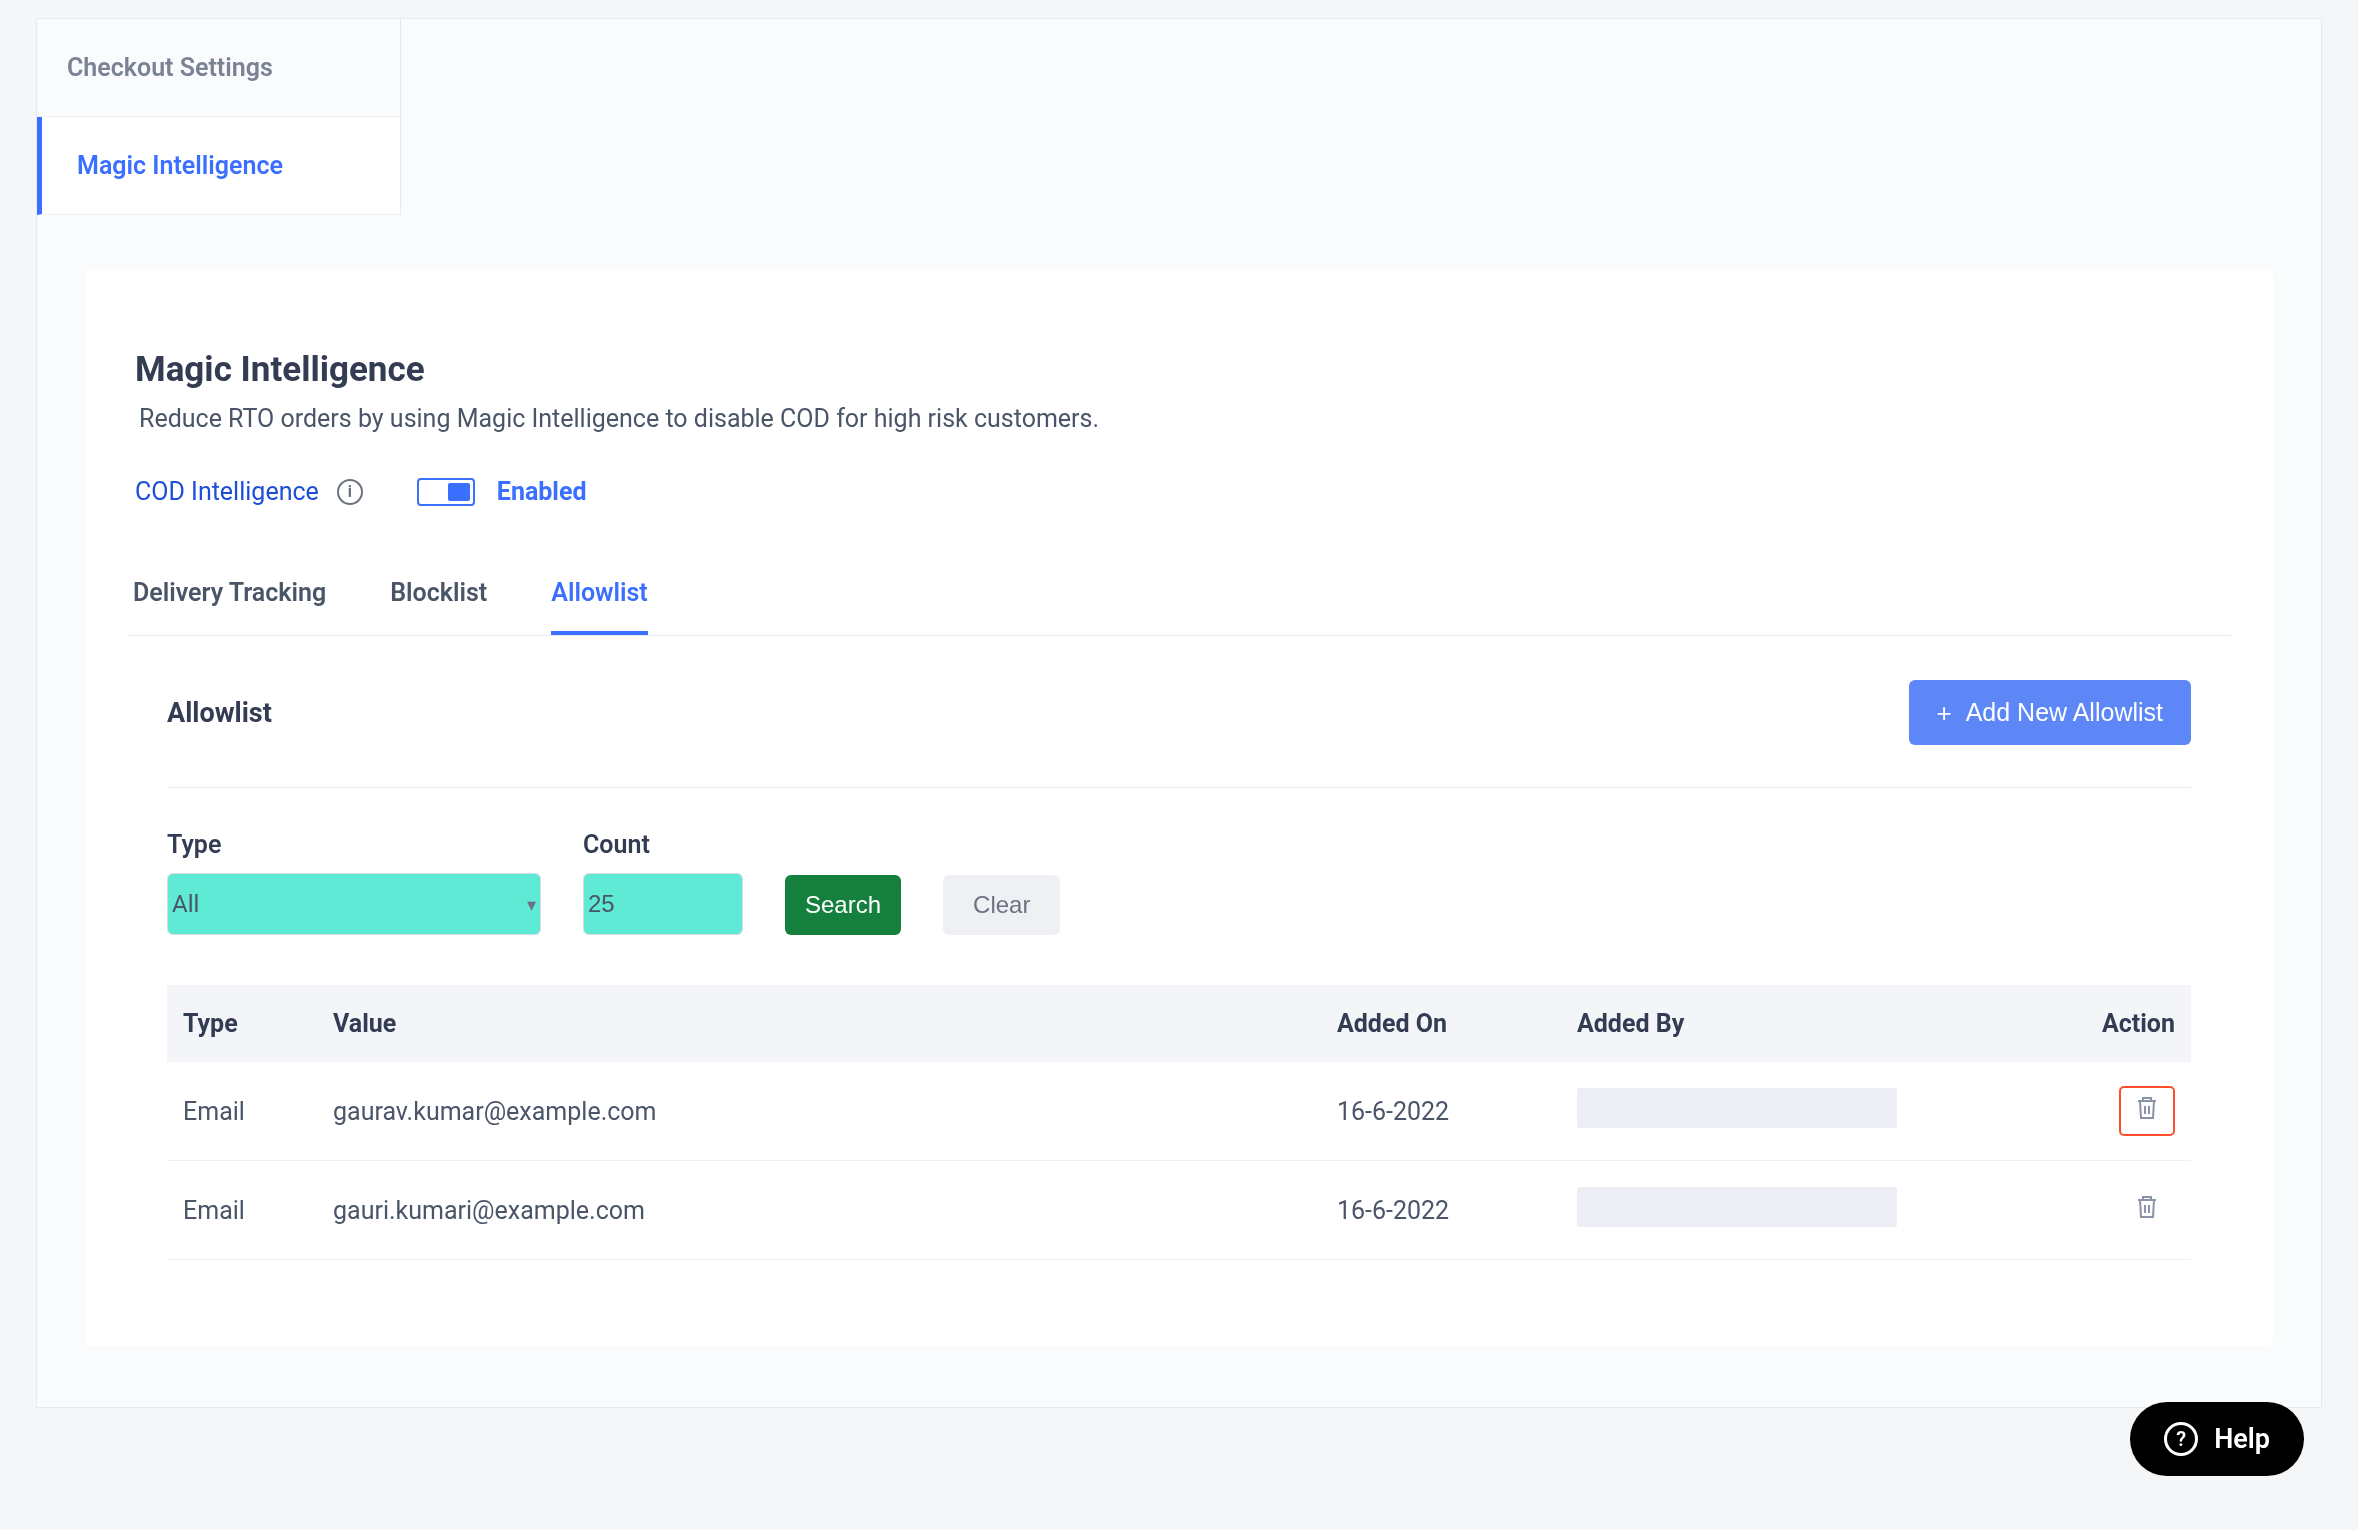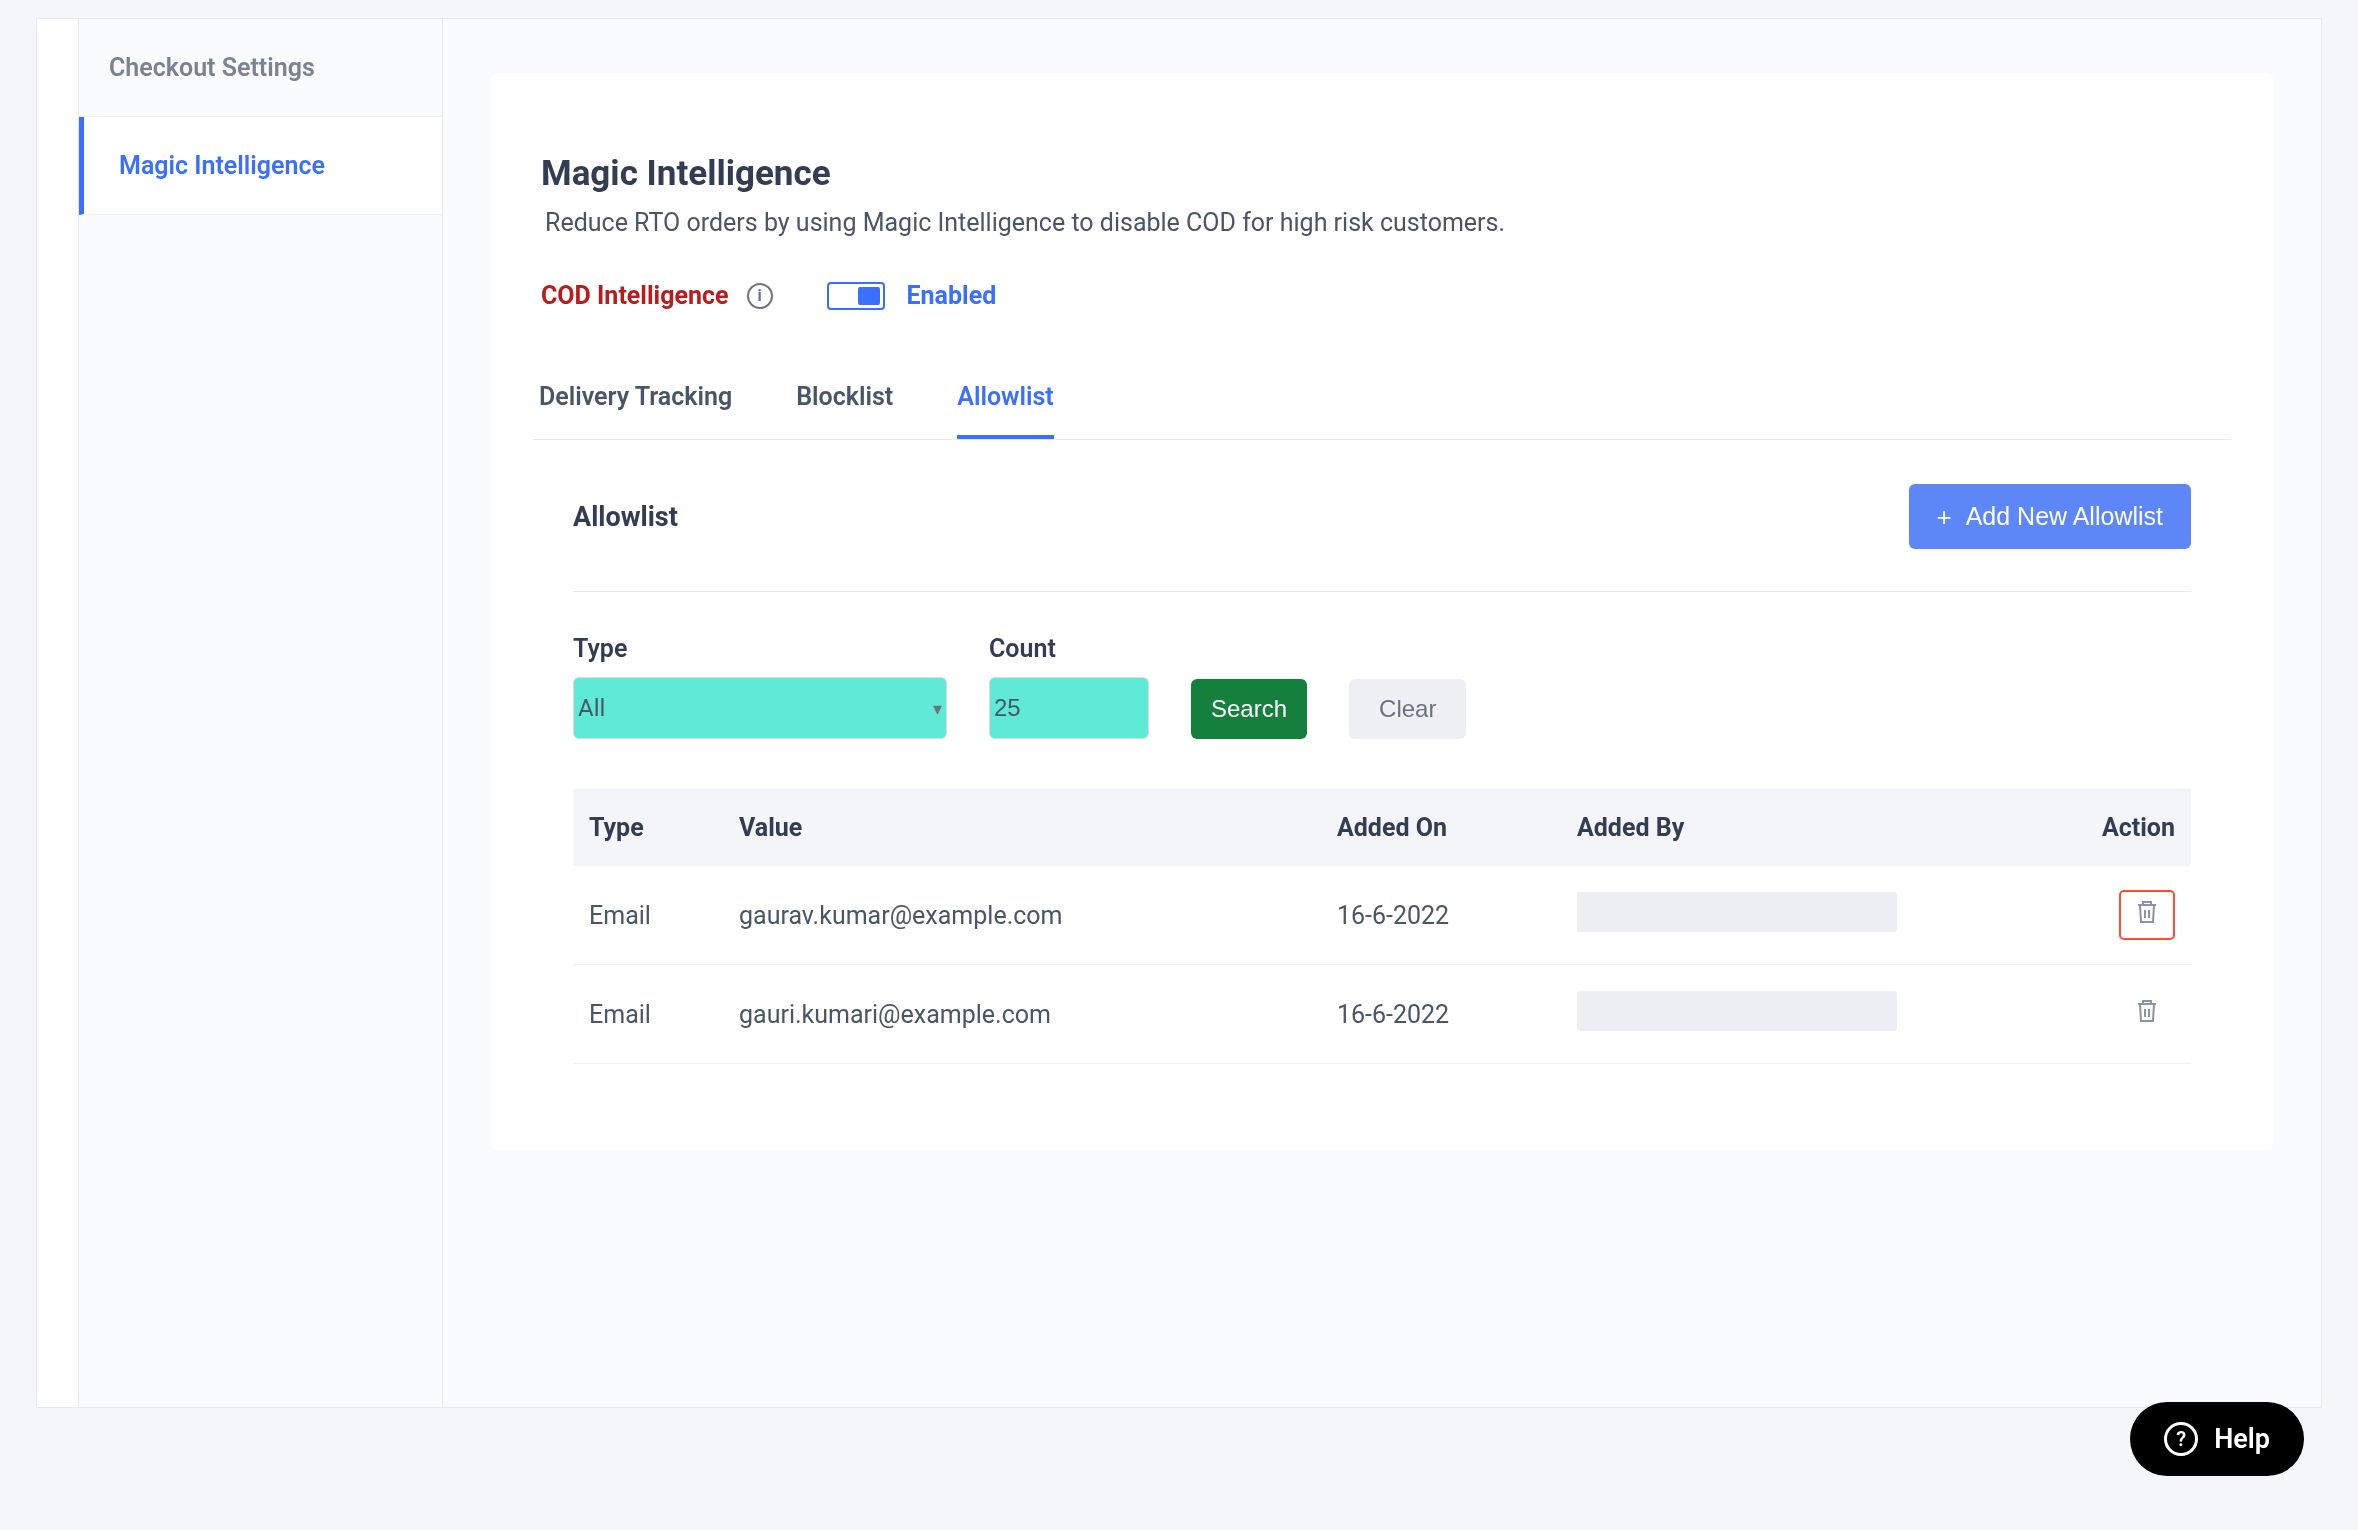--- a/index.html
+++ b/index.html
@@ -11,20 +11,21 @@
   height: 1530px;
   overflow: hidden;
 }
 .outer {
   margin: 18px 36px 18px 36px;
   display: flex;
   border: 1px solid #e6e9ef;
   border-radius: 1px;
   background: #fafbfc;
   min-height: 1390px;
+  flex-direction: column;
 }
 .thin-rail {
   width: 42px;
   background: #fff;
   border-right: 1px solid #e6e9ef;
 }
 .sidebar {
   width: 364px;
   background: #fafbfc;
   border-right: 1px solid #e6e9ef;
@@ -64,22 +65,22 @@
   margin: 0 0 44px 12px;
 }
 .cod-row {
   display: flex;
   align-items: center;
   gap: 18px;
   margin: 0 0 46px 8px;
 }
 .cod-label {
   font-size: 25px;
-  font-weight: 700;
-  color: #b91c1c;
+  font-weight: 400;
+  color: #1d4ed8;
 }
 .info-icon {
   width: 26px; height: 26px; border-radius: 50%;
   border: 2px solid #6b7280;
   display: inline-flex; align-items: center; justify-content: center;
   font-size: 16px; color: #6b7280; font-weight: 700;
 }
 .toggle {
   width: 58px; height: 28px; border: 2px solid #3b6fff;
   border-radius: 4px; position: relative; margin-left: 36px;

